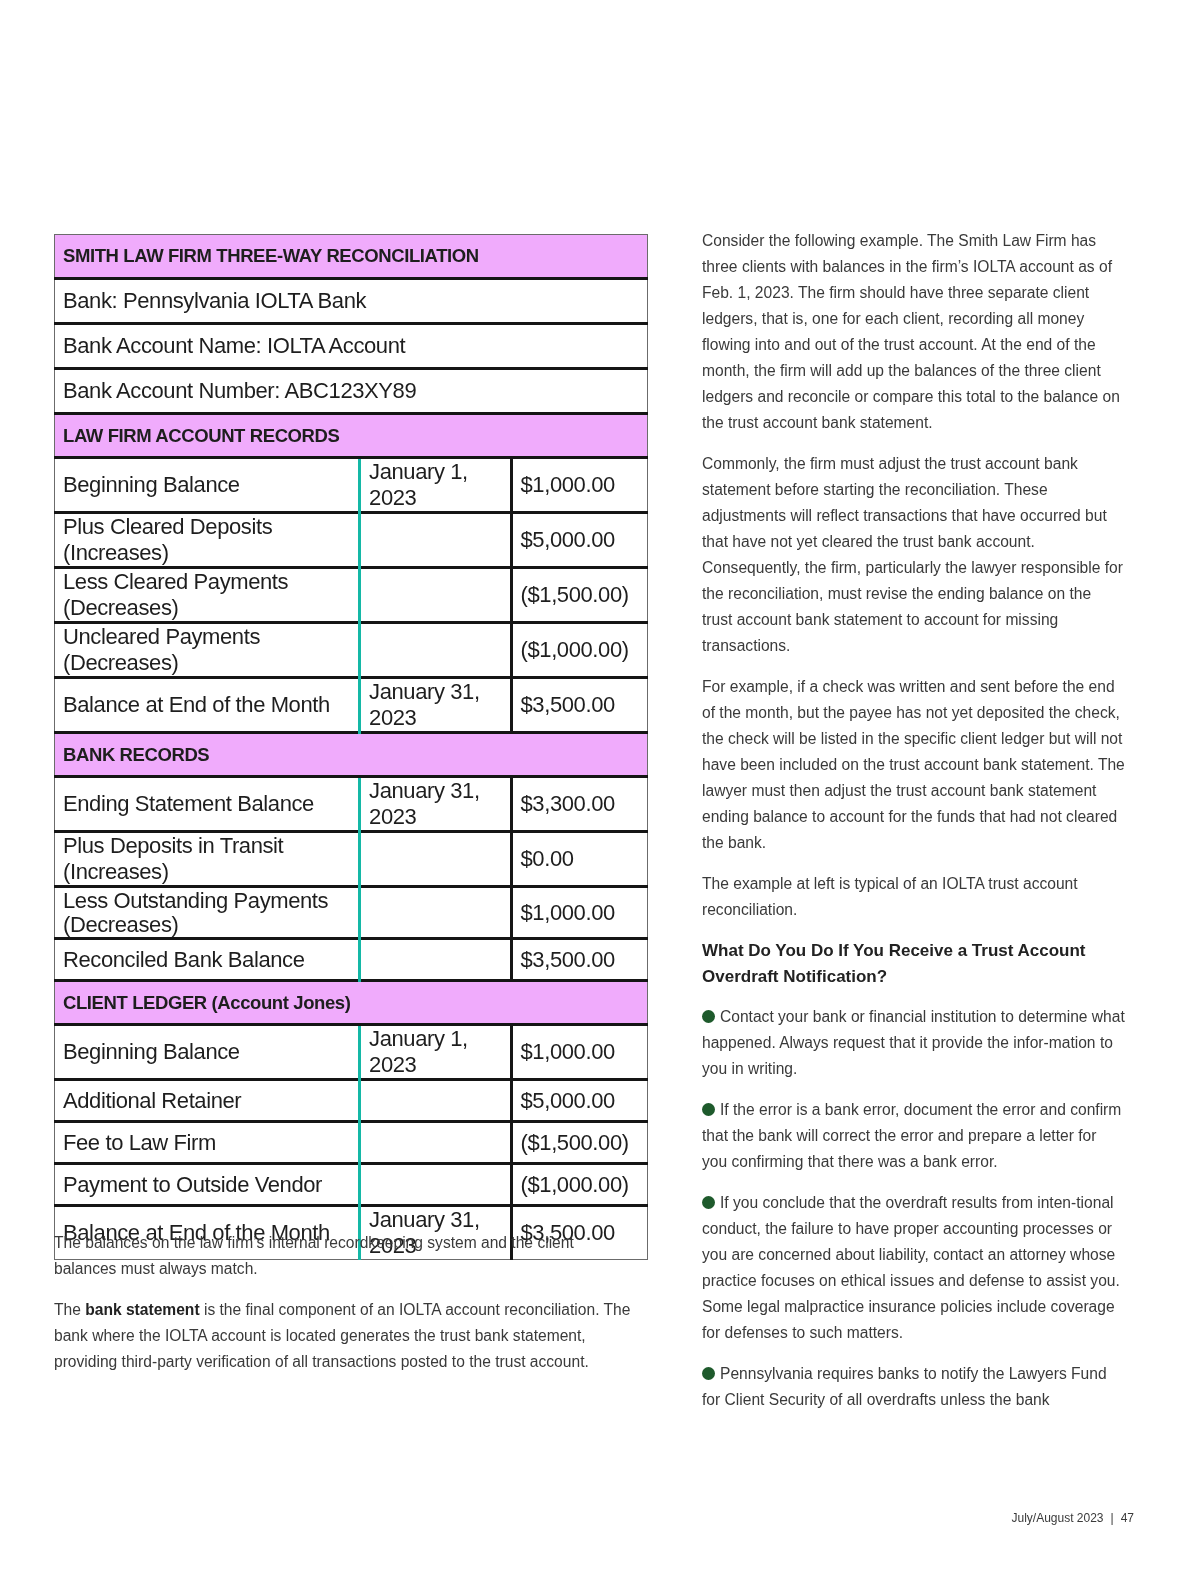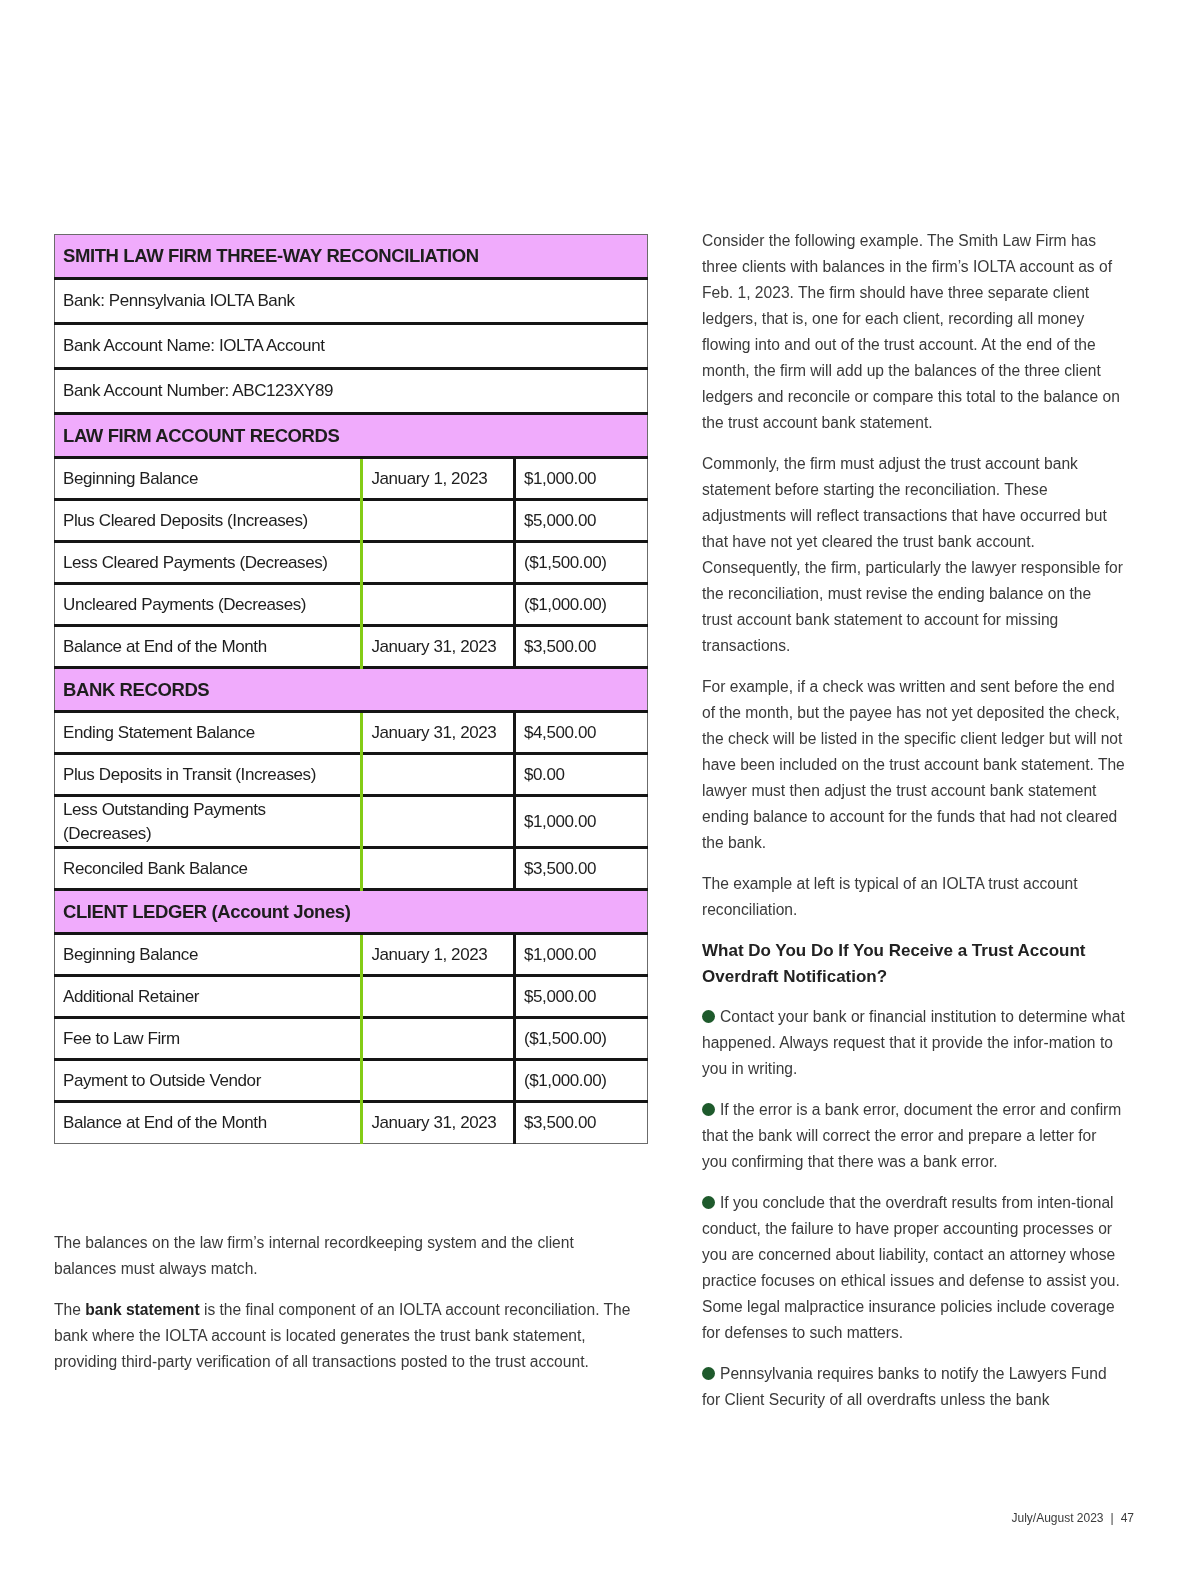--- a/index.html
+++ b/index.html
@@ -13,29 +13,29 @@
     width: 594px;
     border-collapse: collapse;
     border: 1.5px solid #6b6b6b;
     font-family: "Liberation Sans", sans-serif;
     font-stretch: condensed;
     color: #1e1e1e;
   }
   .recon-table td {
     border-top: 3px solid #151515;
     padding: 0 8px;
-    font-size: 17px;
+    font-size: 22px;
     letter-spacing: -0.4px;
     height: 42px;
     box-sizing: border-box;
     vertical-align: middle;
   }
   .recon-table tr:first-child td { border-top: none; }
   .recon-table td.c-desc { width: 282px; }
-  .recon-table td.c-date { width: 140px; border-left: 3px solid #84cc16; }
+  .recon-table td.c-date { width: 140px; border-left: 3px solid #14b8a6; }
   .recon-table td.c-amt  { width: 122px; border-left: 3px solid #151515; text-align: left; }
   .recon-table tr.section td {
     background: #f0abfc;
     font-weight: bold;
     font-size: 18.5px;
     height: 44px;
   }
   .recon-table tr.tall td { height: 52px; line-height: 24px; }
   .recon-table tr.info td { height: 45px; }
 
@@ -124,21 +124,21 @@
         <td class="c-date">January 31, 2023</td>
         <td class="c-amt">$3,500.00</td>
       </tr>
 
       <tr class="section">
         <td colspan="3">BANK RECORDS</td>
       </tr>
       <tr>
         <td class="c-desc">Ending Statement Balance</td>
         <td class="c-date">January 31, 2023</td>
-        <td class="c-amt">$4,500.00</td>
+        <td class="c-amt">$3,300.00</td>
       </tr>
       <tr>
         <td class="c-desc">Plus Deposits in Transit (Increases)</td>
         <td class="c-date"></td>
         <td class="c-amt">$0.00</td>
       </tr>
       <tr class="tall">
         <td class="c-desc">Less Outstanding Payments (Decreases)</td>
         <td class="c-date"></td>
         <td class="c-amt">$1,000.00</td>

